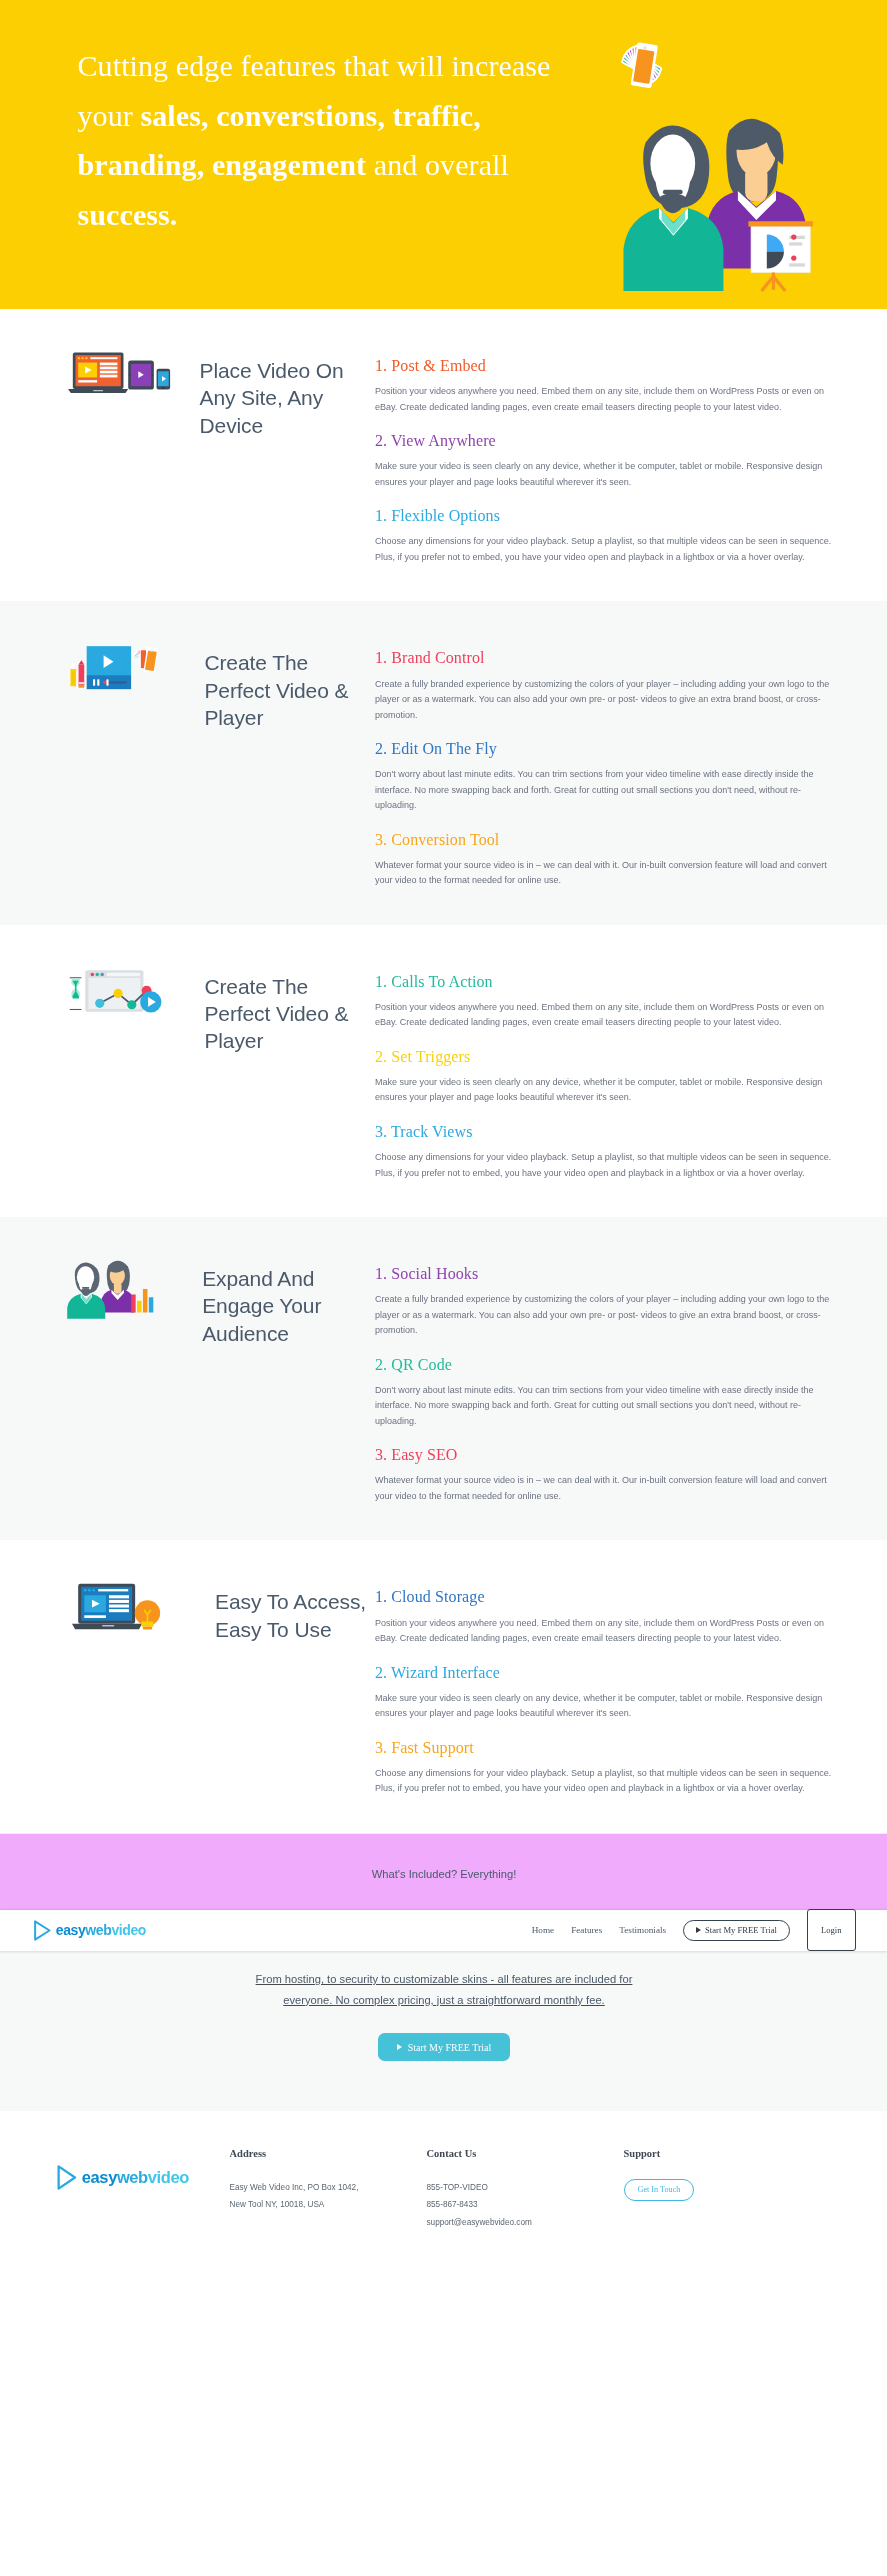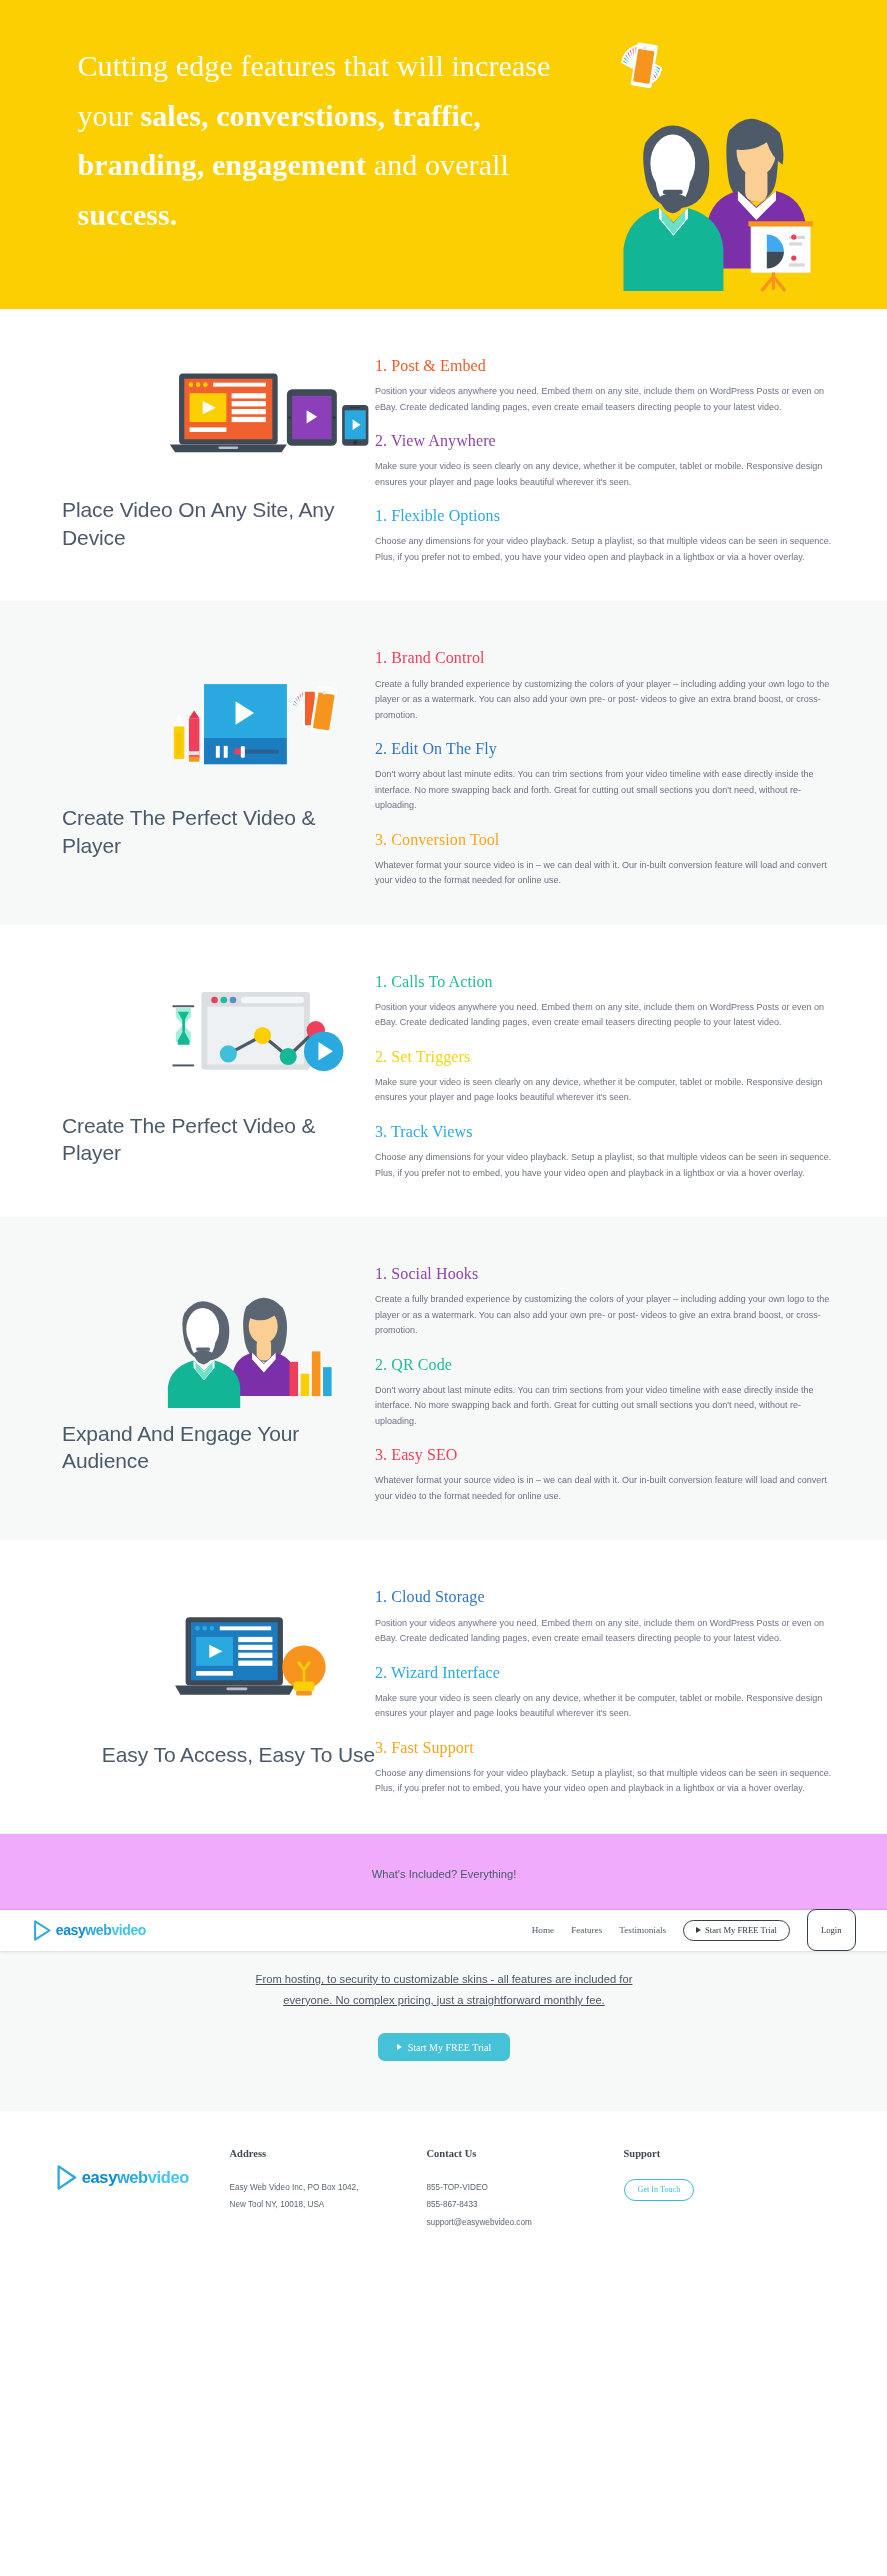--- a/index.html
+++ b/index.html
@@ -44,23 +44,23 @@
     display:flex;
     width:888px;
     padding:36px 0 36px 0;
   }
   .feature.alt { background:#f7f8f8; }
   .feature.plain { background:#ffffff; }
   .f-left {
     width:375px;
     padding-left:36px;
     display:flex;
-    flex-direction:column;
+    flex-direction:row;
     justify-content:center;
-    align-items:flex-end;
+    align-items:flex-start;
   }
   .f-art { width:217px; height:125px; margin-left:26px; position:relative; }
   .f-title {
     margin-left:26px;
     margin-top:12px;
     font-family:"Liberation Sans", sans-serif;
     font-weight:300;
     font-size:21px;
     line-height:1.3;
     color:#4a5a6a;
@@ -127,21 +127,21 @@
     padding:4.6px 12px;
     font-size:8.6px;
     color:#2f3a46;
     background:transparent;
     display:flex; align-items:center; gap:4px;
     cursor:pointer;
   }
   .btn-login {
     font-family:"Liberation Serif", serif;
     border:0.7px solid #35404d;
-    border-radius:9px;
+    border-radius:3px;
     padding:15px 13px;
     font-size:8.6px;
     color:#2f3a46;
     background:transparent;
     cursor:pointer;
   }
   .tri { width:0;height:0;border-left:5.3px solid currentColor;border-top:3.3px solid transparent;border-bottom:3.3px solid transparent; display:inline-block; }
 
   
   .cta {

